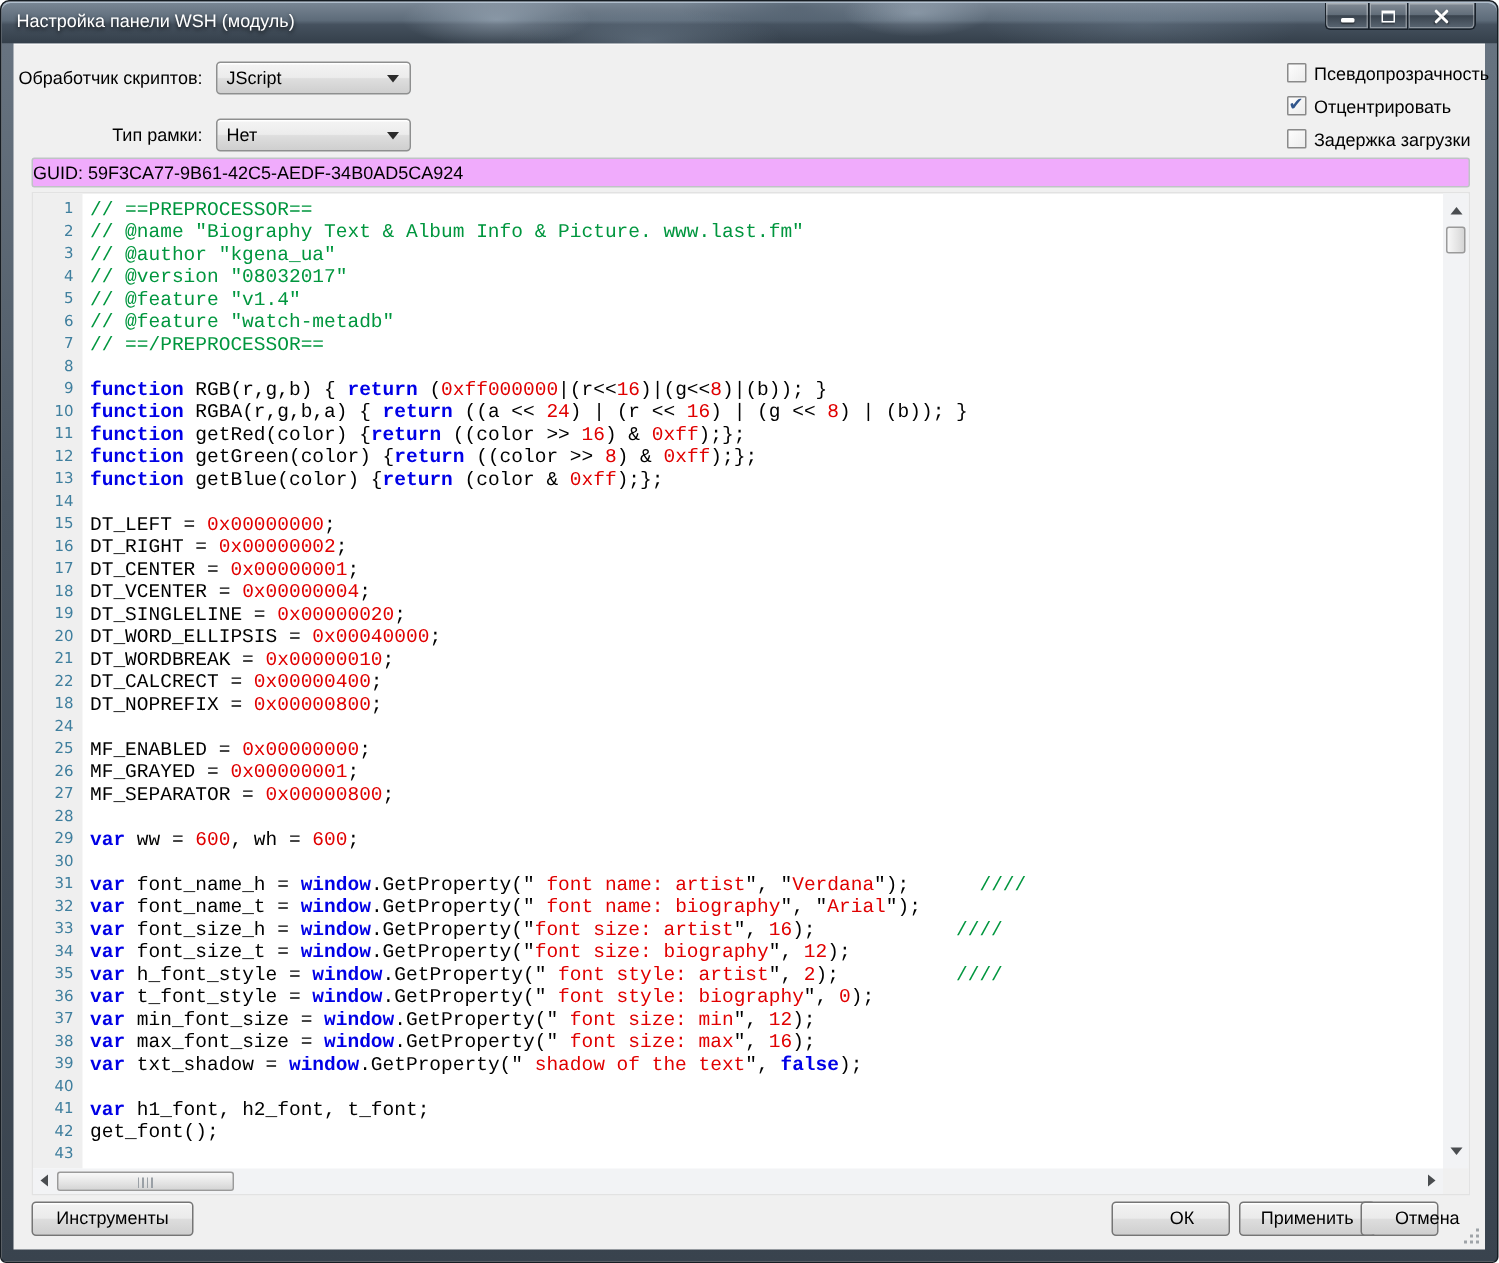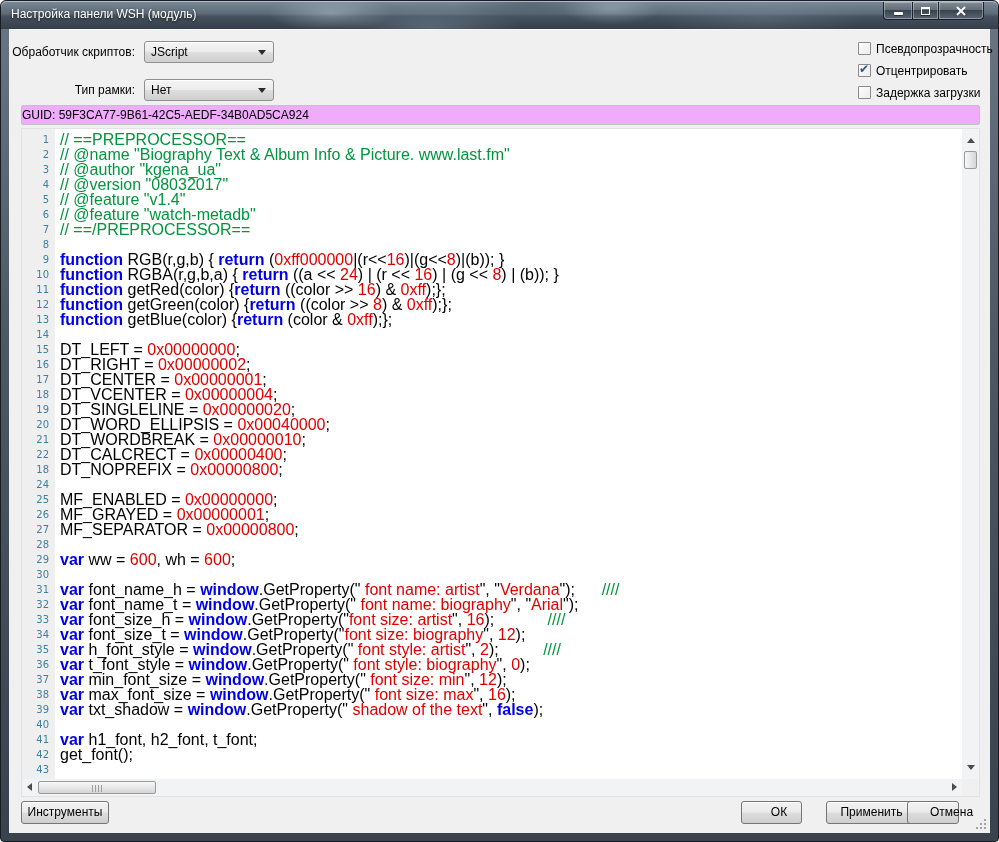--- a/index.html
+++ b/index.html
@@ -62,21 +62,21 @@
     font-family:"DejaVu Sans", sans-serif;}
   .guid{position:absolute;left:12px;top:76px;width:959px;height:20px;border:1px solid #bfc3c6;border-radius:2px;
     background:#f0abfc;text-align:left;line-height:18px;}
   
   .editor{position:absolute;left:12px;top:99px;width:959px;height:669px;background:#ffffff;
     border:1px solid #e2e2e2;}
   .gutter{position:absolute;left:0;top:0;width:33px;height:650px;background:#efefef;padding-top:3px;overflow:hidden;}
   .ln{height:15px;line-height:15px;text-align:right;padding-right:6px;color:var(--ln);
     font-size:10px;font-family:"DejaVu Sans", sans-serif;}
   .code{position:absolute;left:33px;top:0;width:907px;height:650px;padding:3px 0 0 5px;overflow:hidden;}
-  .cl{height:15px;line-height:15px;white-space:pre;font-size:16px;font-family:Liberation Sans, sans-serif;color:#000;}
+  .cl{height:15px;line-height:15px;white-space:pre;font-size:13px;font-family:Liberation Mono, monospace;color:#000;}
   .tk{color:var(--kw);font-weight:bold;}
   .tc{color:var(--cm);}
   .tr{color:var(--lit);}
   .tp{color:#000;}
   .vscroll{position:absolute;top:0;right:0;width:17px;height:652px;background:#f2f3f5;}
   .hscroll{position:absolute;left:0;bottom:0;width:942px;height:17px;background:#f2f3f5;}
   .corner{position:absolute;right:0;bottom:0;width:17px;height:17px;background:#f0f0f0;}
   .vthumb{position:absolute;left:2px;top:22px;width:13px;height:18px;border:1px solid #9a9a9a;border-radius:2px;
     background:linear-gradient(90deg,#f8f8f8 0%,#e4e4e4 60%,#d5d5d5 100%);}
   .hthumb{position:absolute;left:16px;top:2px;width:118px;height:13px;border:1px solid #9a9a9a;border-radius:2px;
@@ -86,22 +86,22 @@
   .tri{position:absolute;width:0;height:0;}
   .tri.up{left:5px;top:9px;border-left:4px solid transparent;border-right:4px solid transparent;border-bottom:5px solid #4a4d50;}
   .tri.down{left:5px;top:636px;border-left:4px solid transparent;border-right:4px solid transparent;border-top:5px solid #4a4d50;}
   .tri.left{left:5px;top:4px;border-top:4px solid transparent;border-bottom:4px solid transparent;border-right:5px solid #4a4d50;}
   .tri.right{left:930px;top:4px;border-top:4px solid transparent;border-bottom:4px solid transparent;border-left:5px solid #4a4d50;}
   
   .btn{position:absolute;height:23px;border:1px solid #757575;border-radius:3px;
     background:linear-gradient(180deg,#f2f2f2 0%,#ebebeb 48%,#dddddd 52%,#cfcfcf 100%);
     box-shadow:inset 0 1px 0 #fff;
     font-size:12px;text-align:center;line-height:21px;color:#000;cursor:default;}
-  .btn-tools{left:12px;top:772px;width:88px;}
-  .btn-ok{left:732px;top:772px;width:61px;padding-left:15px;}
+  .btn-tools{left:12px;top:772px;width:108px;}
+  .btn-ok{left:732px;top:772px;width:79px;padding-left:15px;}
   .btn-apply{left:817px;top:772px;width:91px;}
   .btn-cancel{left:898px;top:772px;width:52px;padding-left:22px;}
   .grip{position:absolute;right:2px;bottom:2px;width:12px;height:12px;}
   .grip::before{content:"";position:absolute;left:0;top:0;width:2px;height:2px;background:transparent;
     box-shadow:8px 0 0 #9fa4a8,4px 4px 0 #9fa4a8,8px 4px 0 #9fa4a8,0 8px 0 #9fa4a8,4px 8px 0 #9fa4a8,8px 8px 0 #9fa4a8;}
 </style>
 </head>
 <body>
 
 <div class="win">

